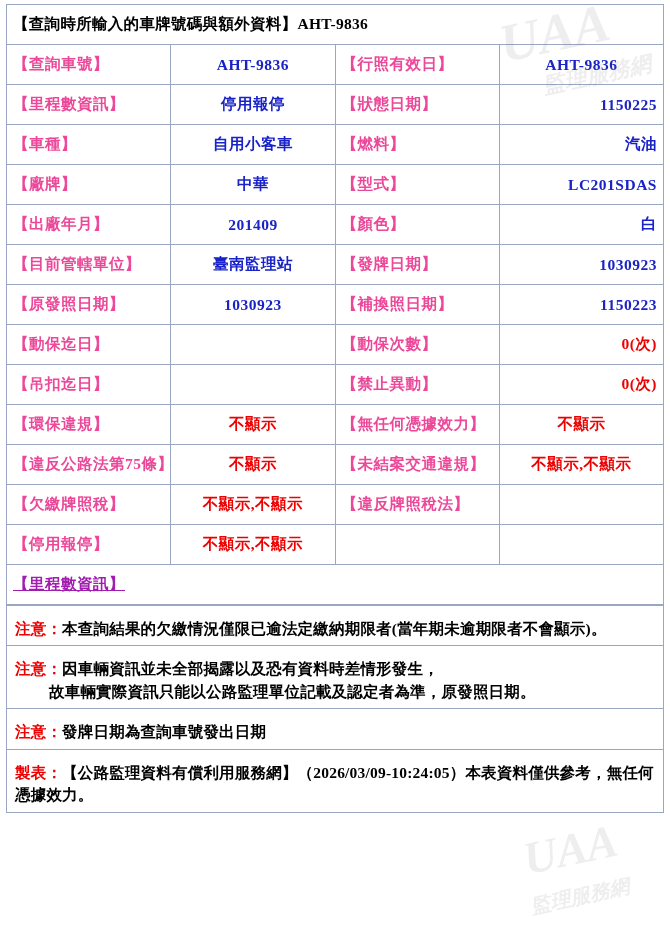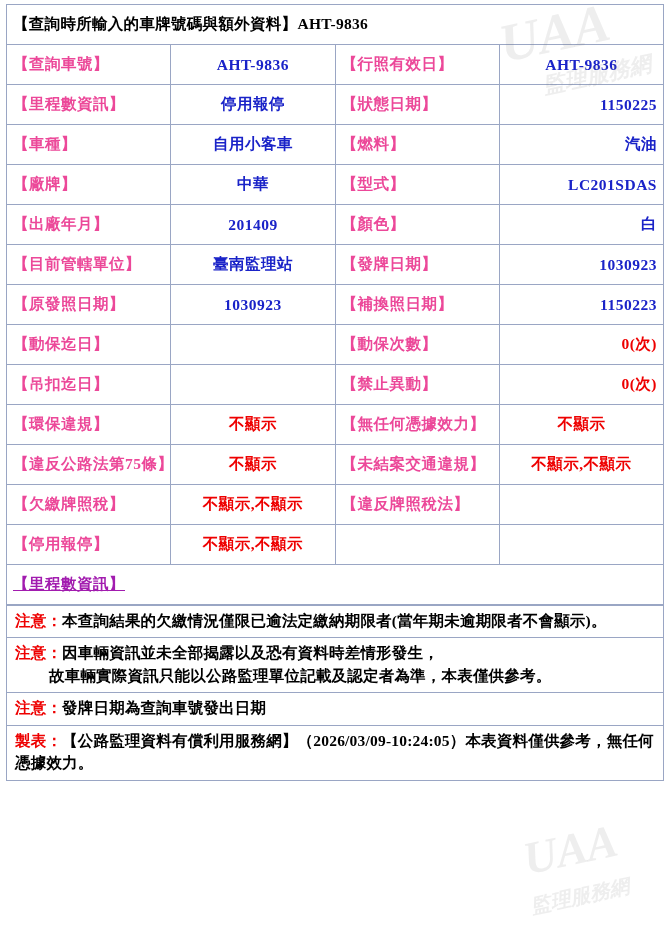--- a/index.html
+++ b/index.html
@@ -74,21 +74,21 @@
   .mileage td {
     height: 34px;
   }
   .notes {
     width: 658px;
     margin-top: 0;
   }
   .note-row {
     border: 1px solid #9aa6c4;
     border-top: none;
-    padding: 4px 8px 5px 8px;
+    padding: 12px 8px 5px 8px;
     font-size: 15.5px;
     line-height: 1.45;
     font-weight: bold;
     letter-spacing: 0.2px;
   }
   .note-row:first-child { border-top: 1px solid #9aa6c4; }
   .note-key { color: #ee0000; font-weight: bold; }
   .note-body { color: #000000; font-weight: bold; }
   .indent { display: inline-block; padding-left: 34px; }
   .watermark {
@@ -221,21 +221,21 @@
       </tr>
     </tbody>
   </table>
 
   <div class="notes">
     <div class="note-row">
       <span class="note-key">注意：</span><span class="note-body">本查詢結果的欠繳情況僅限已逾法定繳納期限者(當年期未逾期限者不會顯示)。</span>
     </div>
     <div class="note-row">
       <span class="note-key">注意：</span><span class="note-body">因車輛資訊並未全部揭露以及恐有資料時差情形發生，</span><br>
-      <span class="note-body indent">故車輛實際資訊只能以公路監理單位記載及認定者為準，本表僅供參考。</span>
+      <span class="note-body indent">故車輛實際資訊只能以公路監理單位記載及認定者為準，原發照日期。</span>
     </div>
     <div class="note-row">
       <span class="note-key">注意：</span><span class="note-body">發牌日期為查詢車號發出日期</span>
     </div>
     <div class="note-row">
       <span class="note-key">製表：</span><span class="note-body">【公路監理資料有償利用服務網】（2026/03/09-10:24:05）本表資料僅供參考，無任何憑據效力。</span>
     </div>
   </div>
 
 </div>

